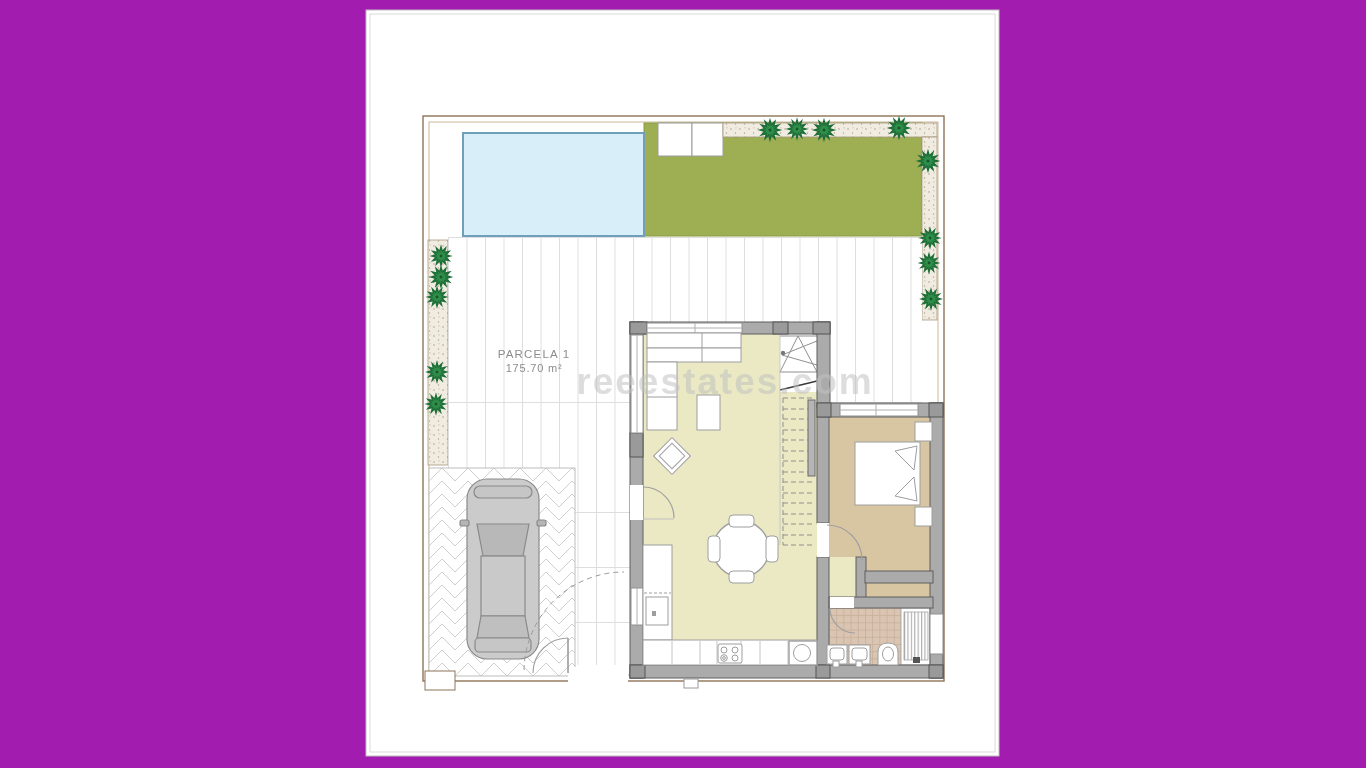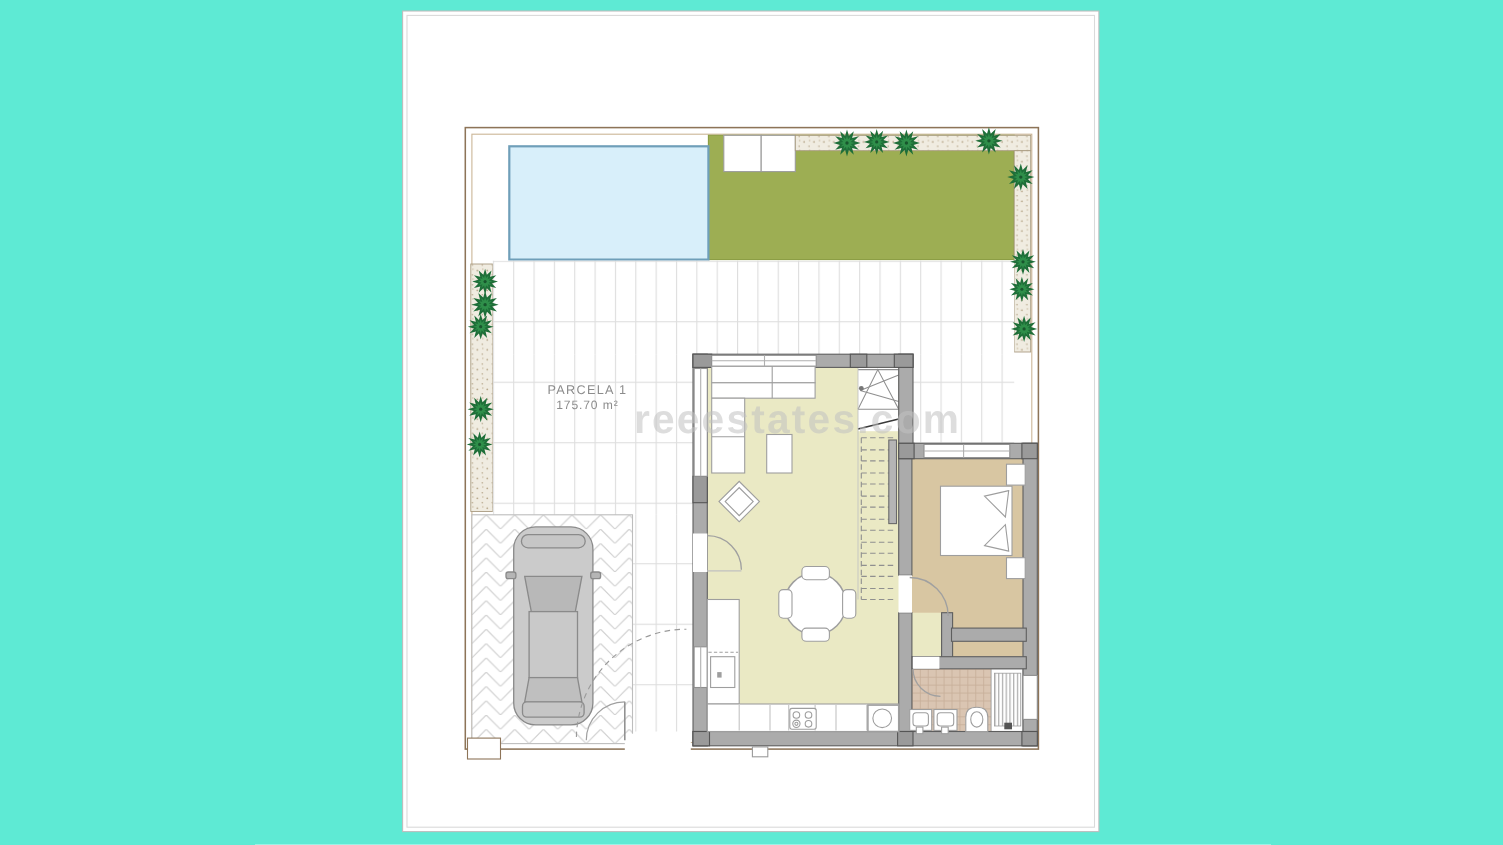--- a/index.html
+++ b/index.html
@@ -1,16 +1,16 @@
 <!DOCTYPE html>
 <html><head>
 <meta charset="utf-8">
 <style>
   html,body{margin:0;padding:0;background:#ffffff;}
-  .canvas{position:relative;width:1366px;height:768px;background:#5eead4;overflow:hidden;
+  .canvas{position:relative;width:1366px;height:768px;background:#a21caf;overflow:hidden;
           font-family:"Liberation Sans", sans-serif;}
   svg{position:absolute;left:0;top:0;}
   text{font-family:"Liberation Sans", sans-serif;}
   .parcel-label{fill:#8c8c8c;font-size:11.5px;letter-spacing:1.2px;}
   .area-label{fill:#8c8c8c;font-size:11px;letter-spacing:0.8px;}
   .watermark{fill:#c2c2c2;opacity:0.55;font-size:37px;font-weight:bold;letter-spacing:2px;}
 </style>
 </head>
 <body>
 

